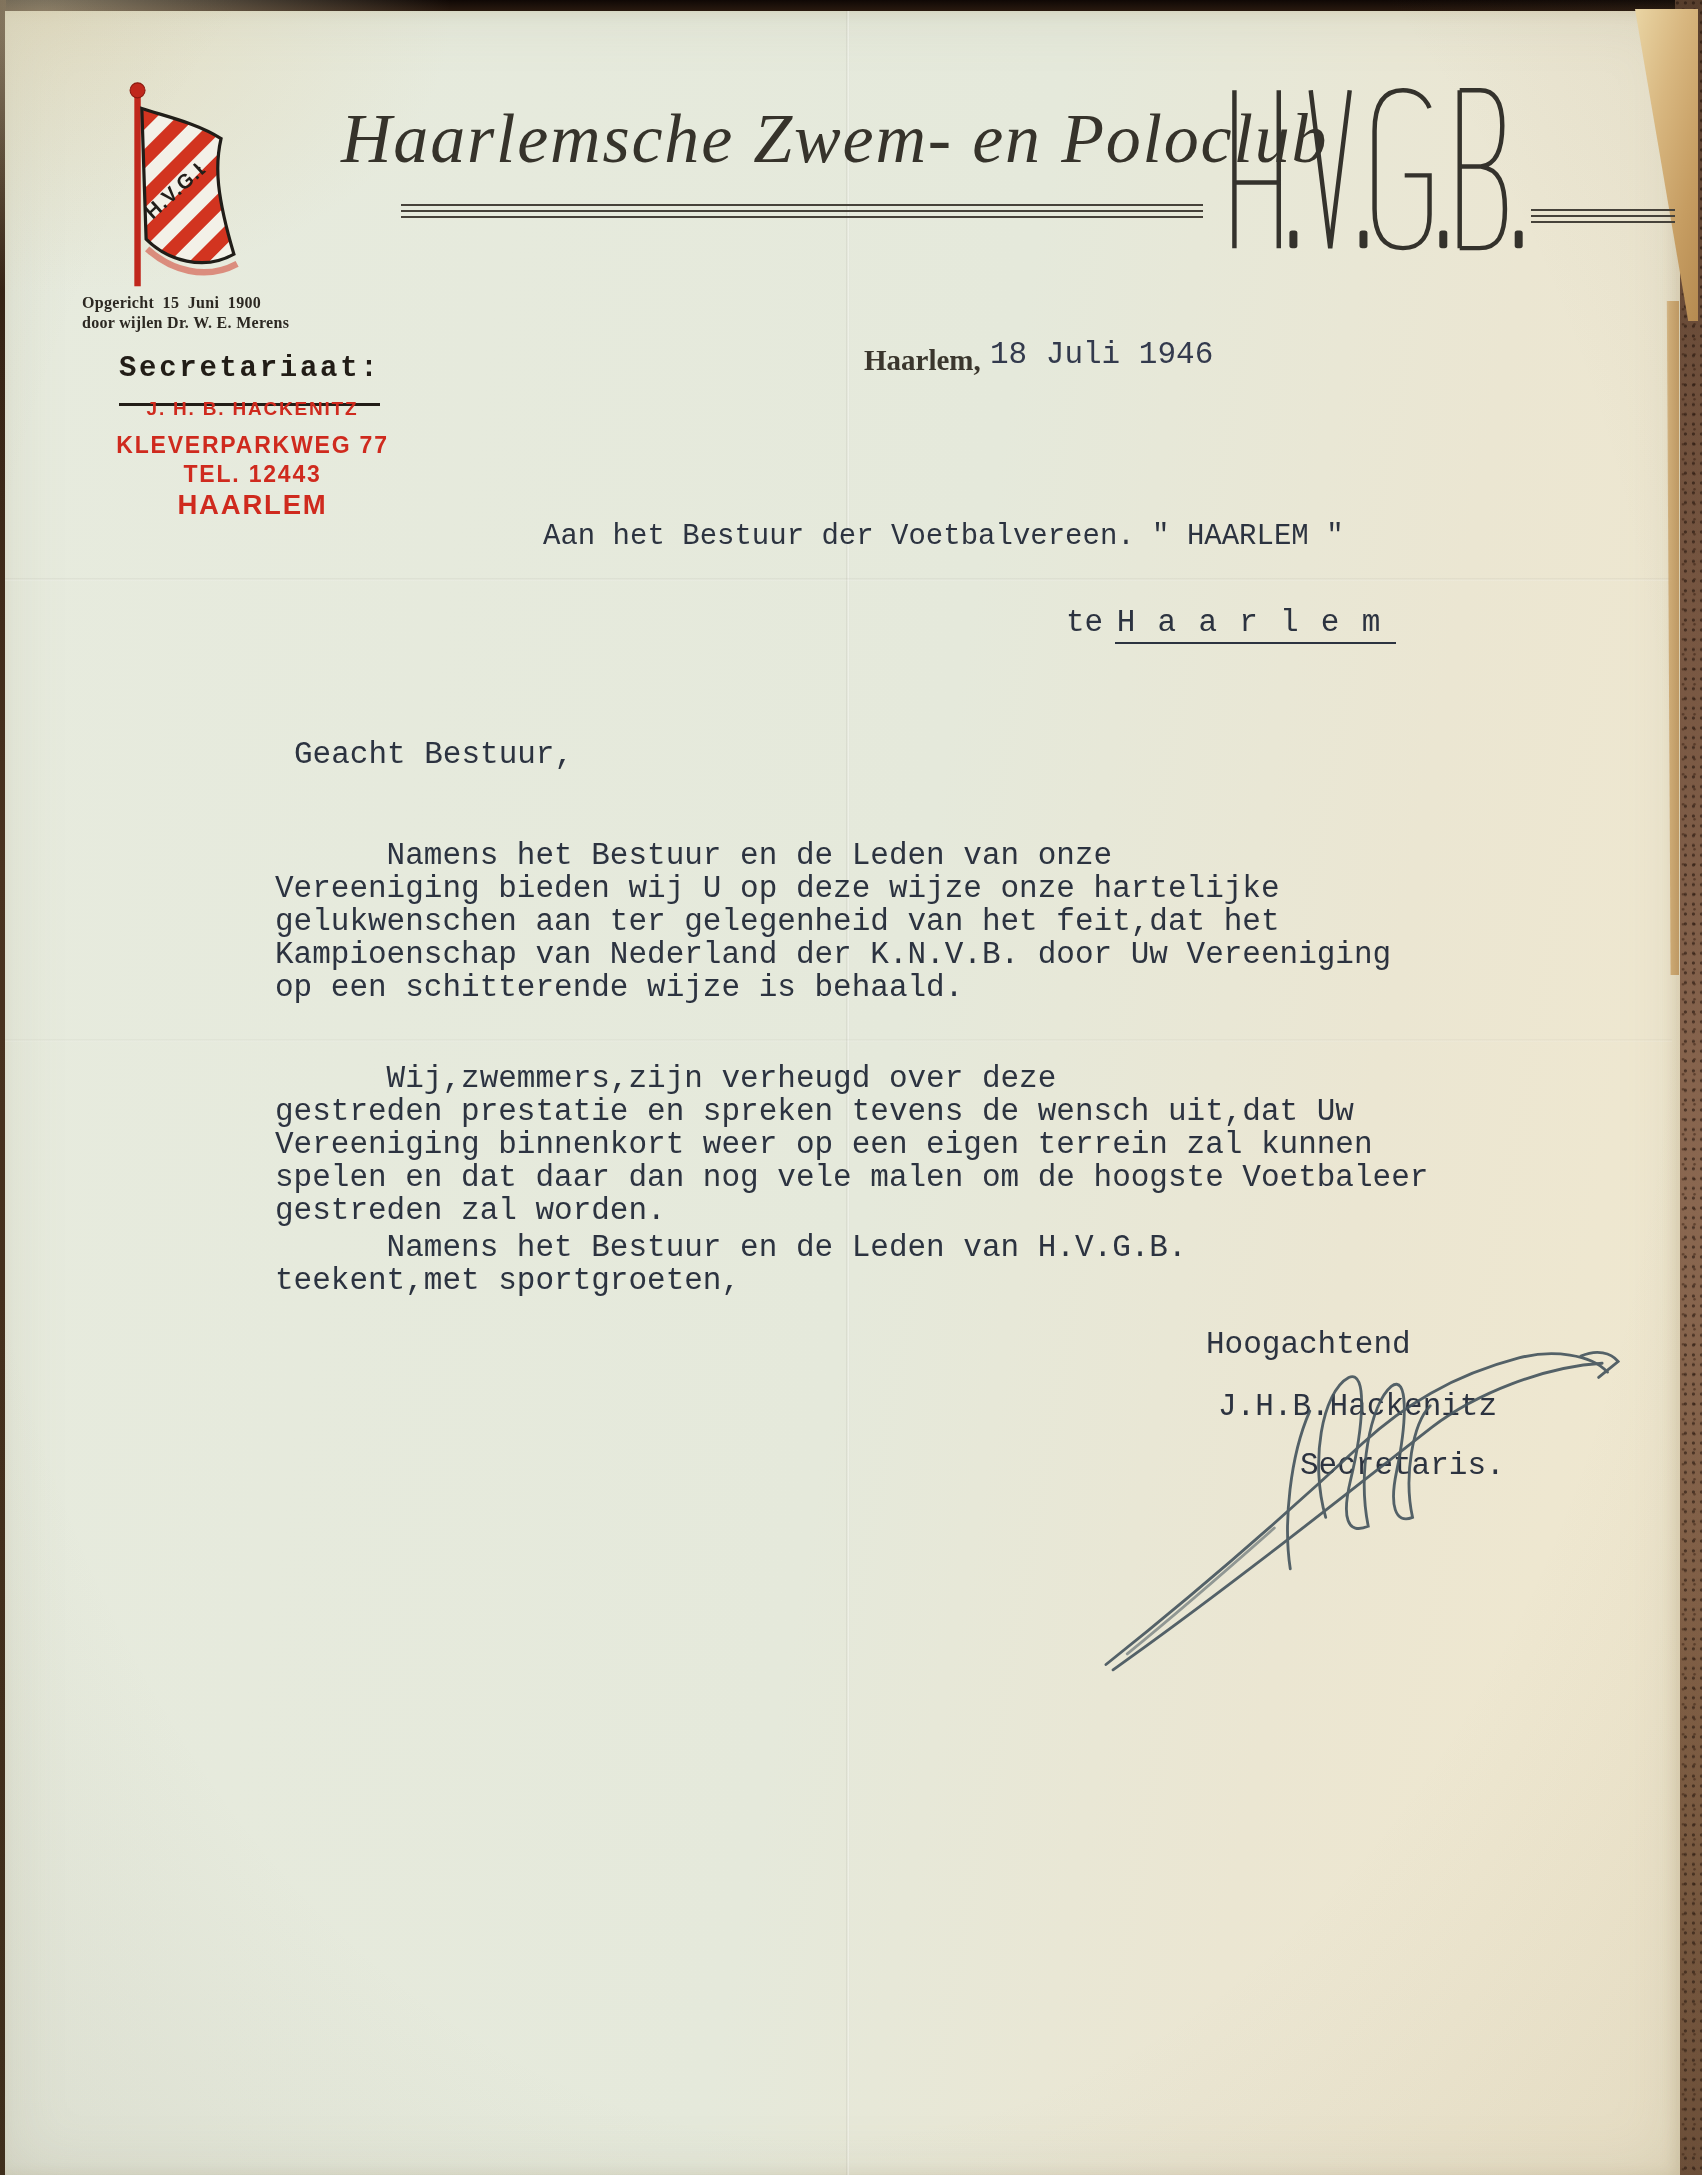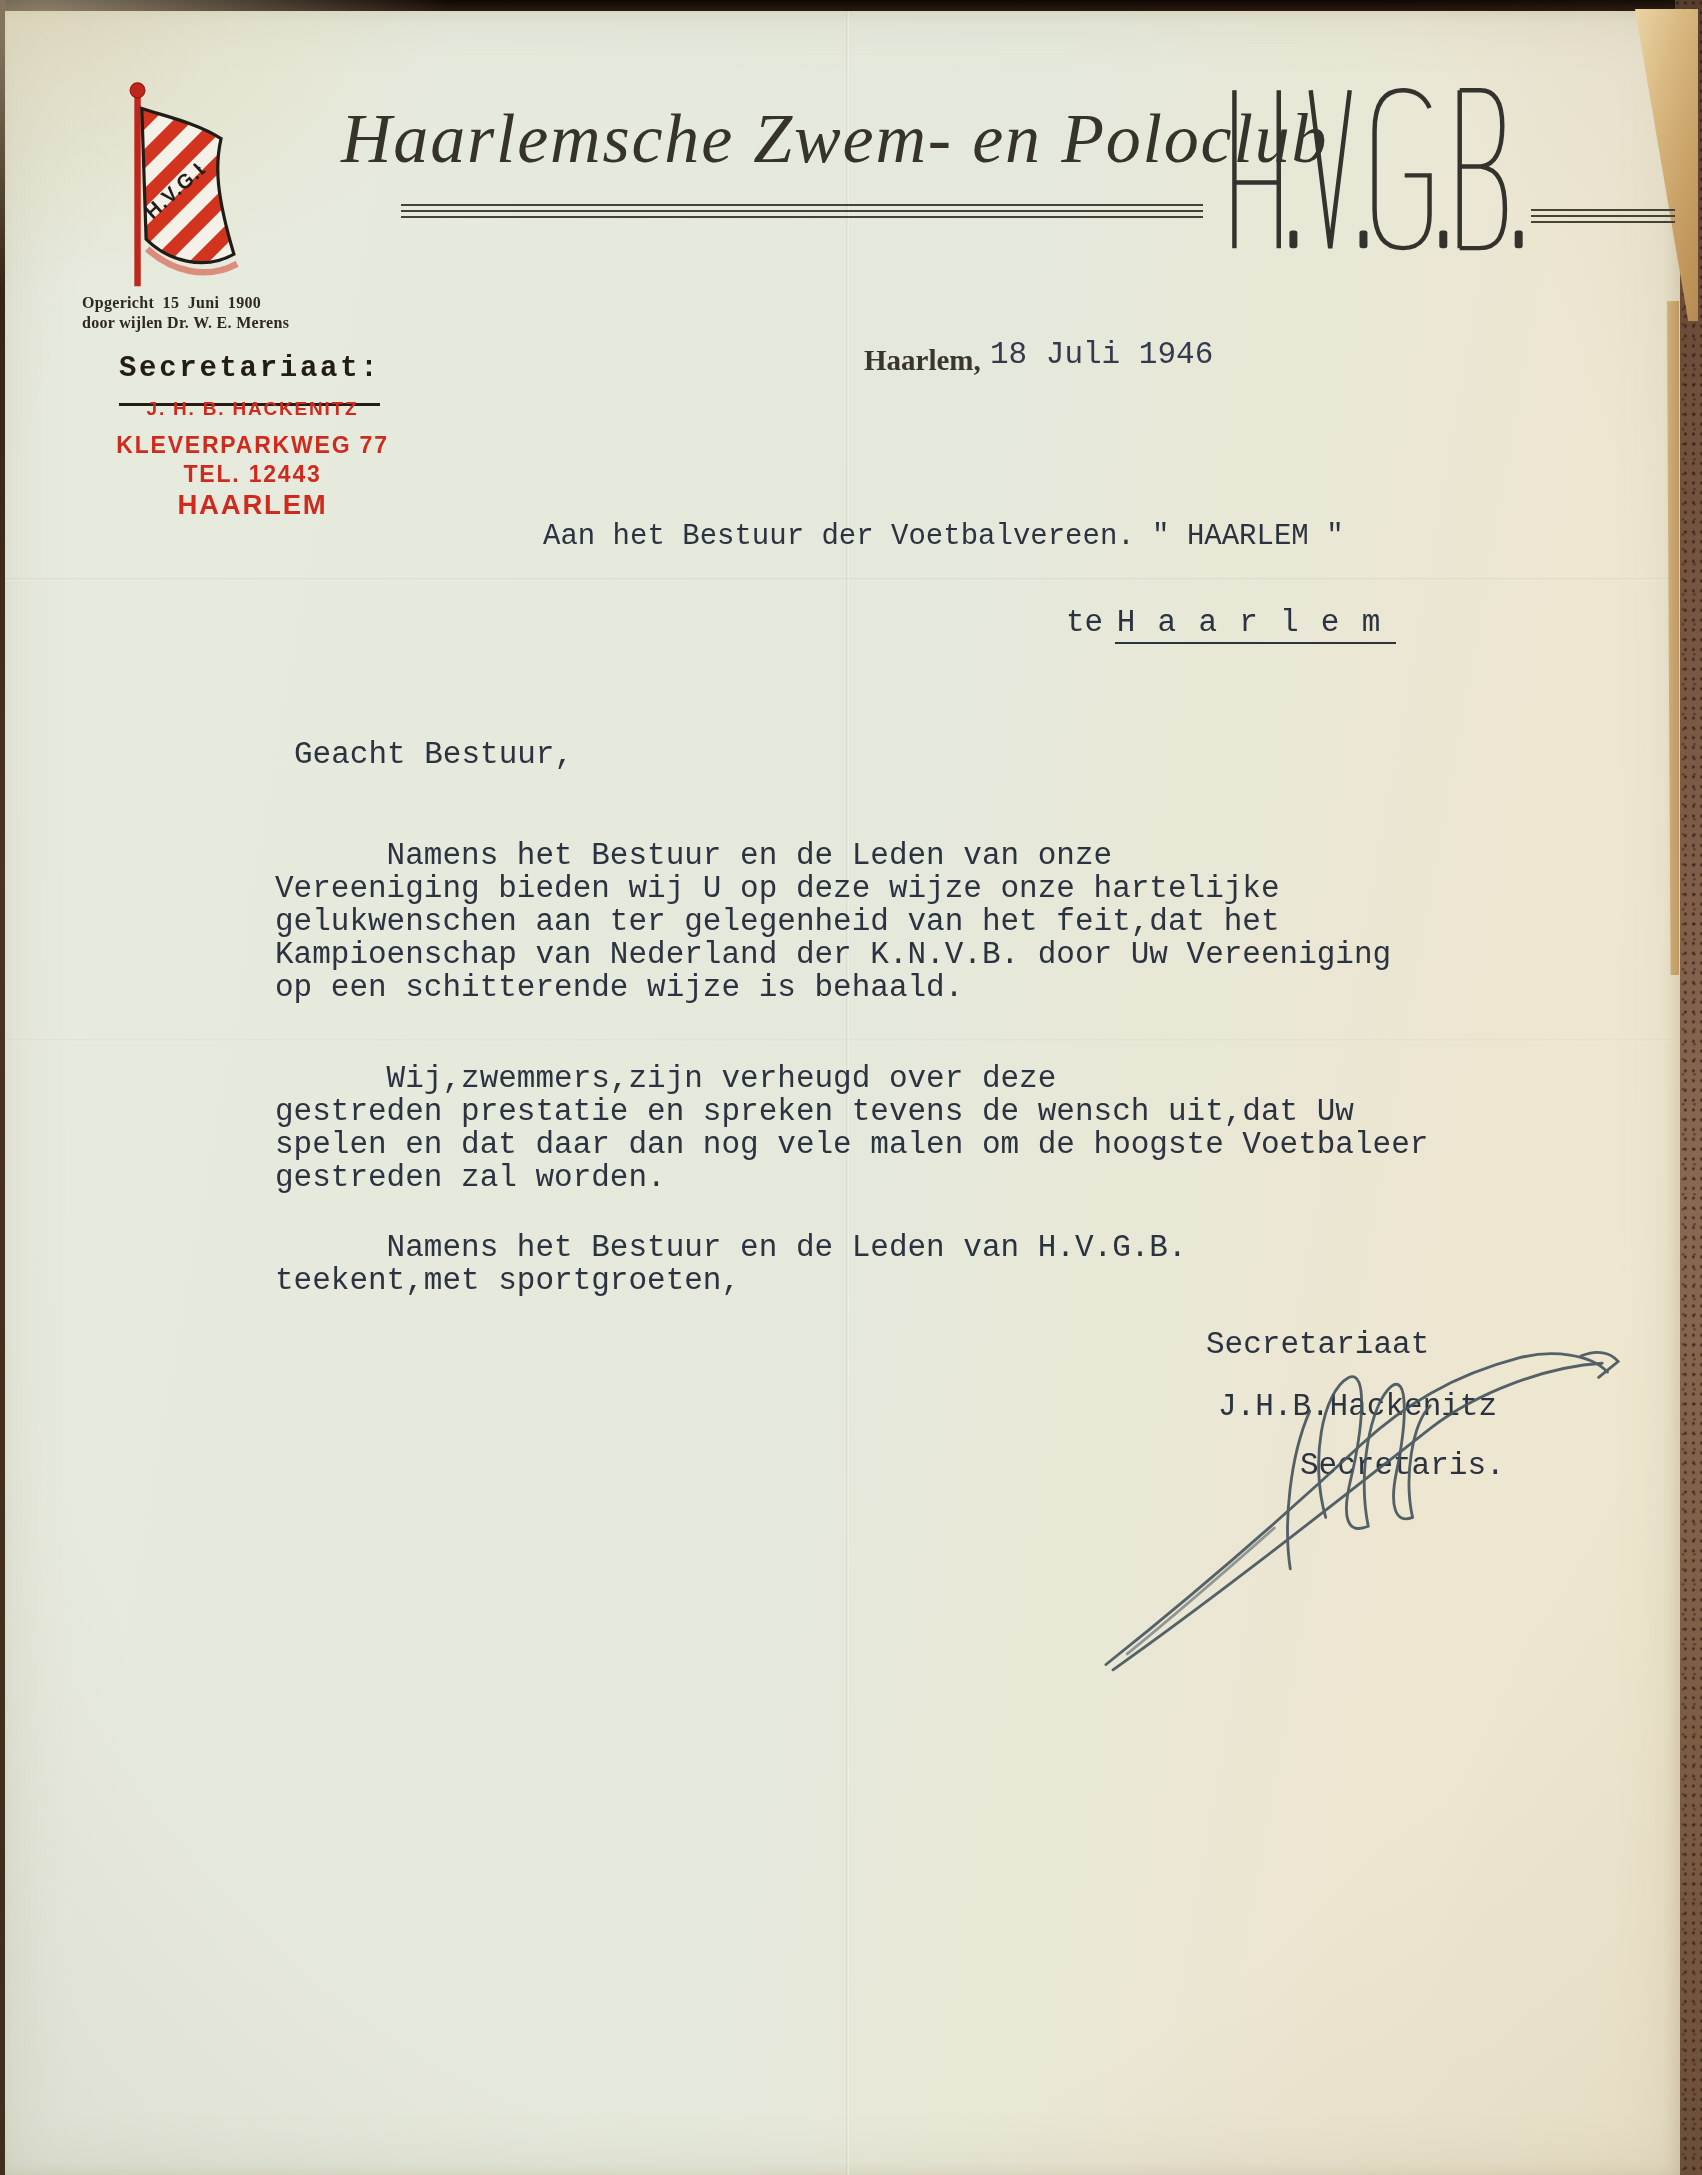--- a/index.html
+++ b/index.html
@@ -145,30 +145,31 @@
     <div class="typed">      Namens het Bestuur en de Leden van onze</div>
     <div class="typed">Vereeniging bieden wij U op deze wijze onze hartelijke</div>
     <div class="typed">gelukwenschen aan ter gelegenheid van het feit,dat het</div>
     <div class="typed">Kampioenschap van Nederland der K.N.V.B. door Uw Vereeniging</div>
     <div class="typed">op een schitterende wijze is behaald.</div>
   </div>
 
   <div class="abs" style="left:275px;top:1062px;">
     <div class="typed">      Wij,zwemmers,zijn verheugd over deze</div>
     <div class="typed">gestreden prestatie en spreken tevens de wensch uit,dat Uw</div>
+    <div class="typed">Vereeniging binnenkort weer op een eigen terrein zal kunnen</div>
     <div class="typed">spelen en dat daar dan nog vele malen om de hoogste Voetbaleer</div>
     <div class="typed">gestreden zal worden.</div>
   </div>
 
   <div class="abs" style="left:275px;top:1231px;">
     <div class="typed">      Namens het Bestuur en de Leden van H.V.G.B.</div>
     <div class="typed">teekent,met sportgroeten,</div>
   </div>
 
-  <div class="abs typed" style="left:1206px;top:1328px;">Secretariaat</div>
+  <div class="abs typed" style="left:1206px;top:1328px;">Hoogachtend</div>
   <div class="abs typed" style="left:1218px;top:1390px;">J.H.B.Hackenitz</div>
   <div class="abs typed" style="left:1300px;top:1449px;">Secretaris.</div>
 
   <svg class="abs" style="left:1051px;top:1303px;" width="576" height="381" viewBox="0 0 650 430">
     <g fill="none" stroke="#47565f" stroke-width="3.2" stroke-linecap="round" opacity="0.92">
       <path d="M 62 408 C 160 330 268 236 352 158 C 398 116 452 82 528 62 C 566 52 610 58 628 78"></path>
       <path d="M 70 414 C 200 322 340 210 430 140 C 480 102 556 72 622 68"></path>
       <path d="M 310 242 C 292 180 306 100 336 84 C 358 74 352 142 338 200 C 328 242 334 262 358 252 C 346 192 360 114 384 94 C 403 80 402 132 390 190 C 382 228 388 250 408 242 C 398 196 408 136 428 116"></path>
       <path d="M 270 300 C 262 248 270 172 292 122"></path>
       <path d="M 598 60 C 616 52 632 56 640 66 L 618 84"></path>

